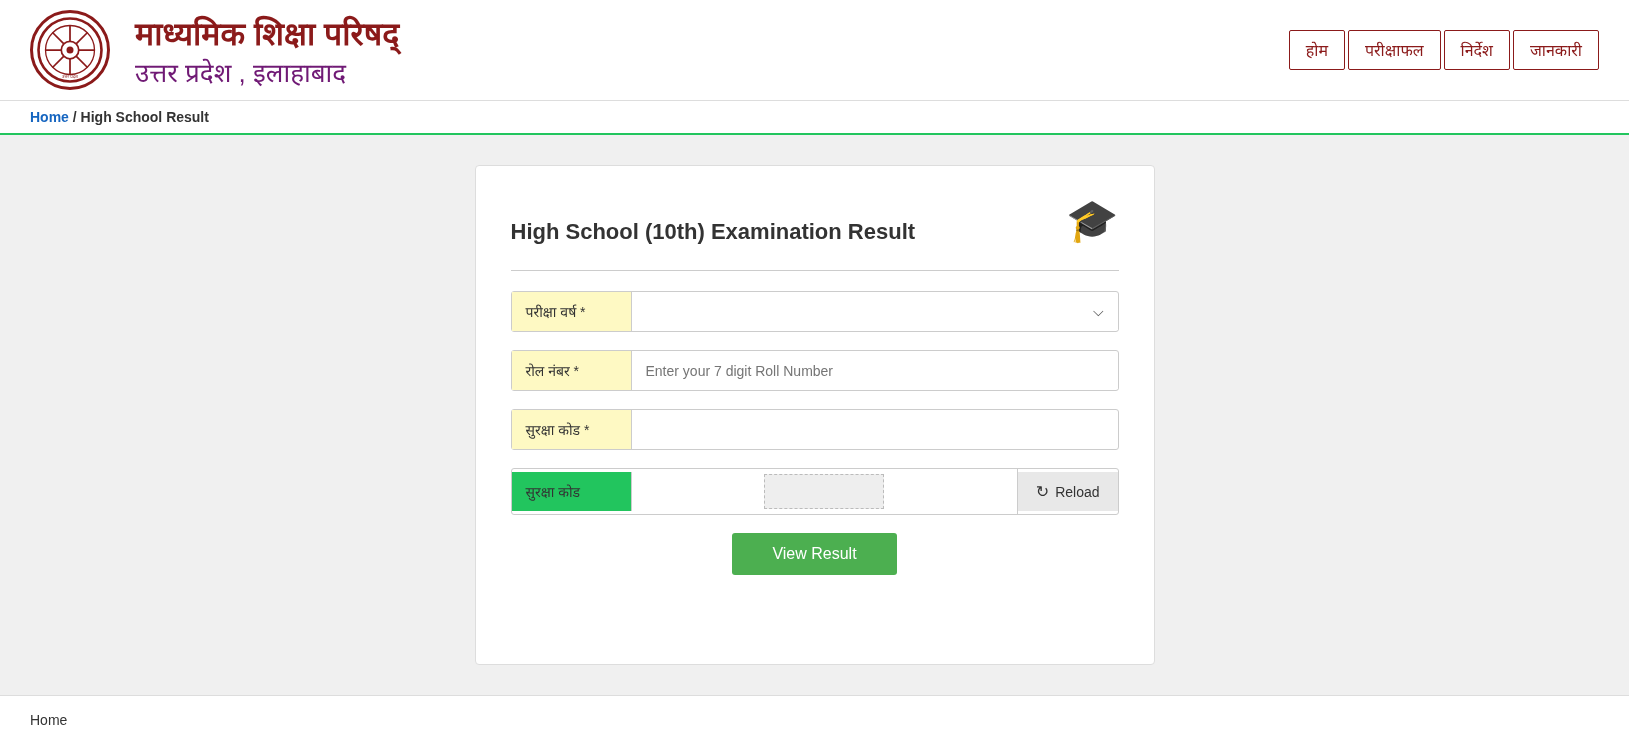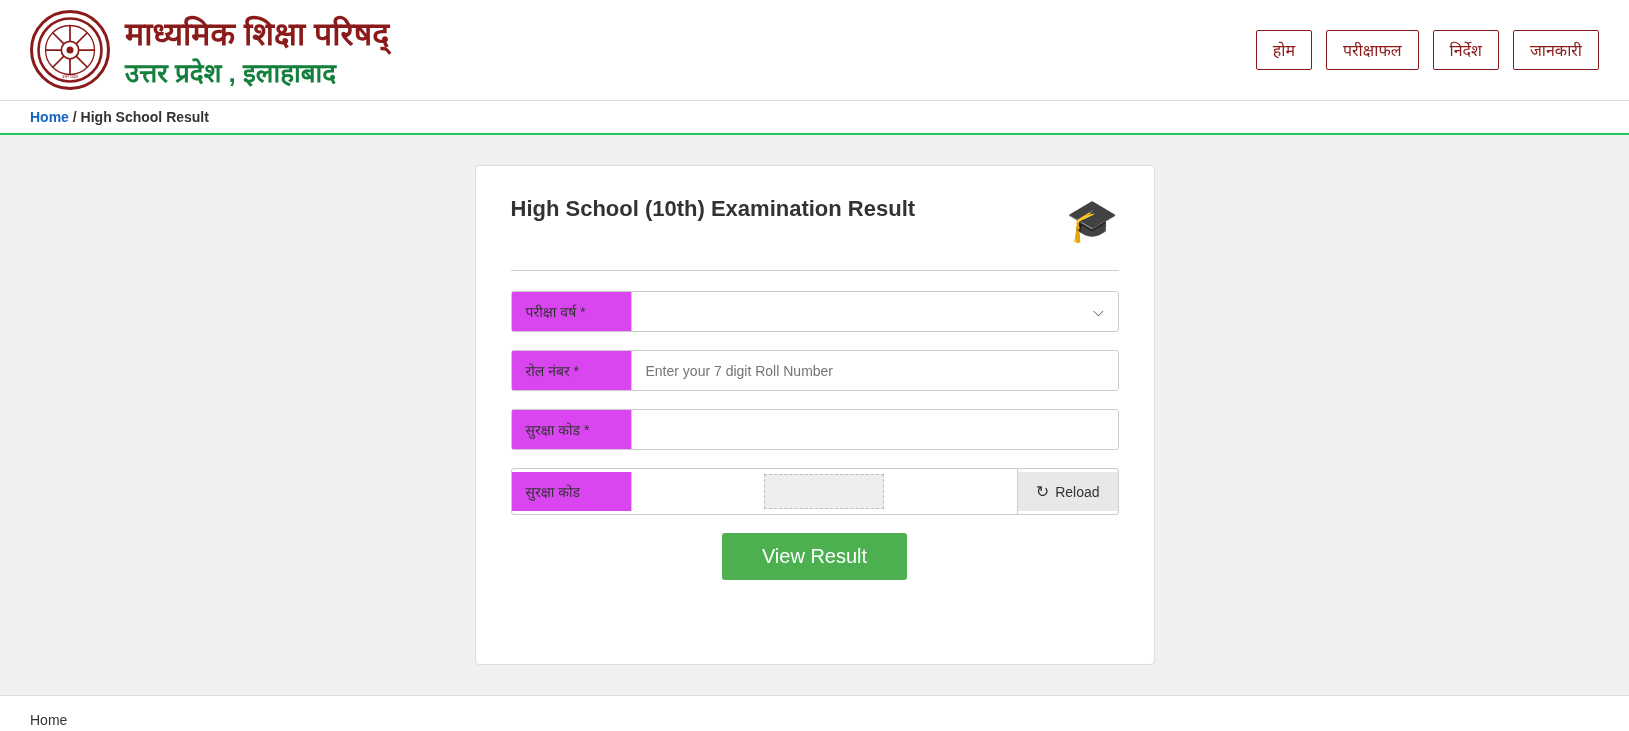--- a/index.html
+++ b/index.html
@@ -10,21 +10,21 @@
       background: #fff;
       border-bottom: 1px solid #ddd;
       display: flex;
       align-items: center;
       justify-content: space-between;
       padding: 10px 30px;
     }
     .header-left {
       display: flex;
       align-items: center;
-      gap: 15px;
+      gap: 25px;
     }
     .logo-circle {
       width: 80px;
       height: 80px;
       border-radius: 50%;
       border: 3px solid #8b1a1a;
       display: flex;
       align-items: center;
       justify-content: center;
       background: #fff;
@@ -40,26 +40,26 @@
       flex-direction: column;
     }
     .header-title-line1 {
       font-size: 32px;
       font-weight: bold;
       color: #8b1a1a;
       font-family: 'Arial', sans-serif;
     }
     .header-title-line2 {
       font-size: 26px;
-      font-weight: bold;
-      color: #15803d;
+      font-weight: normal;
+      color: #701a75;
     }
     .header-nav {
       display: flex;
-      gap: 14px;
+      gap: 3px;
       align-items: center;
     }
     .nav-item {
       padding: 8px 16px;
       border: 1px solid #8b1a1a;
       color: #8b1a1a;
       font-size: 16px;
       cursor: pointer;
       background: #fff;
       border-radius: 2px;
@@ -95,21 +95,21 @@
     .form-container {
       background: #fff;
       border: 1px solid #ddd;
       border-radius: 4px;
       width: 680px;
       padding: 30px 35px 40px;
     }
 
     .form-header {
       display: flex;
-      align-items: flex-start;
+      align-items: flex-end;
       justify-content: space-between;
       margin-bottom: 25px;
     }
     .form-title {
       font-size: 22px;
       font-weight: bold;
       color: #333;
     }
     .graduation-icon {
       font-size: 42px;
@@ -125,21 +125,21 @@
     
     .form-field {
       display: flex;
       align-items: center;
       margin-bottom: 18px;
       border: 1px solid #ccc;
       border-radius: 3px;
       background: #fff;
     }
     .field-label {
-      background: #d946ef;
+      background: #fef9c3;
       border-right: 1px solid #ccc;
       padding: 10px 14px;
       font-size: 14px;
       color: #333;
       min-width: 120px;
       white-space: nowrap;
     }
     .field-input {
       flex: 1;
       border: none;
@@ -177,21 +177,21 @@
     
     .captcha-field {
       display: flex;
       align-items: center;
       margin-bottom: 18px;
       border: 1px solid #ccc;
       border-radius: 3px;
       background: #fff;
     }
     .captcha-label {
-      background: #d946ef;
+      background: #22c55e;
       border-right: 1px solid #ccc;
       padding: 10px 14px;
       font-size: 14px;
       color: #333;
       min-width: 120px;
       white-space: nowrap;
     }
     .captcha-image-box {
       flex: 1;
       background: #fff;
@@ -227,21 +227,21 @@
     .submit-row {
       display: flex;
       justify-content: center;
       margin-top: 10px;
     }
     .view-result-btn {
       background: #4caf50;
       color: #fff;
       border: none;
       padding: 12px 40px;
-      font-size: 20px;
+      font-size: 16px;
       border-radius: 3px;
       cursor: pointer;
       font-weight: 500;
     }
 
     
     .footer-area {
       background: #fff;
       border-top: 1px solid #ddd;
       padding: 15px 30px;

